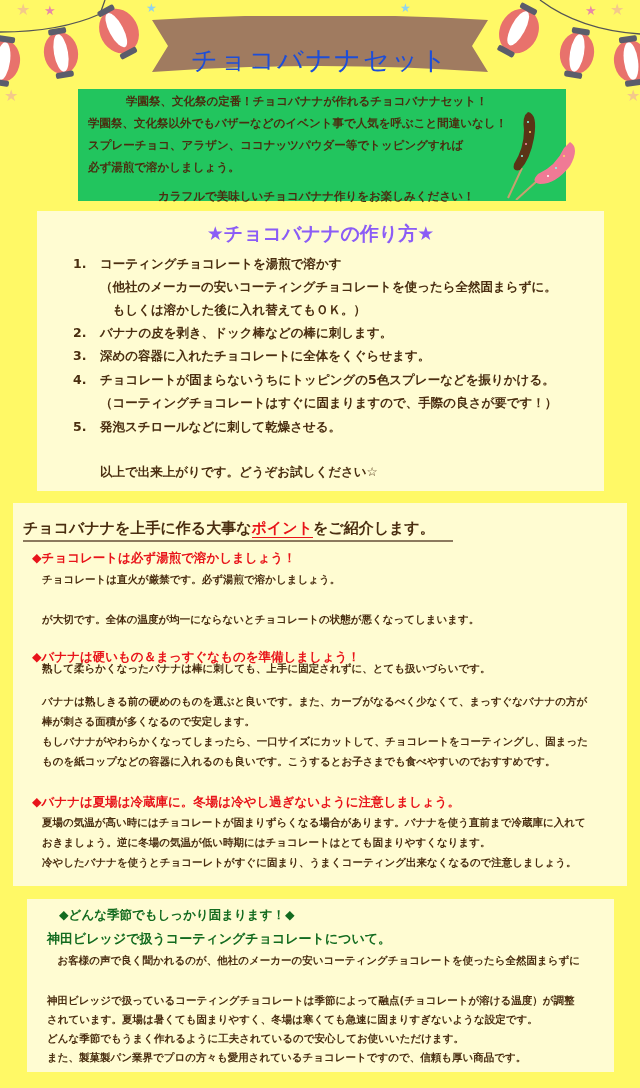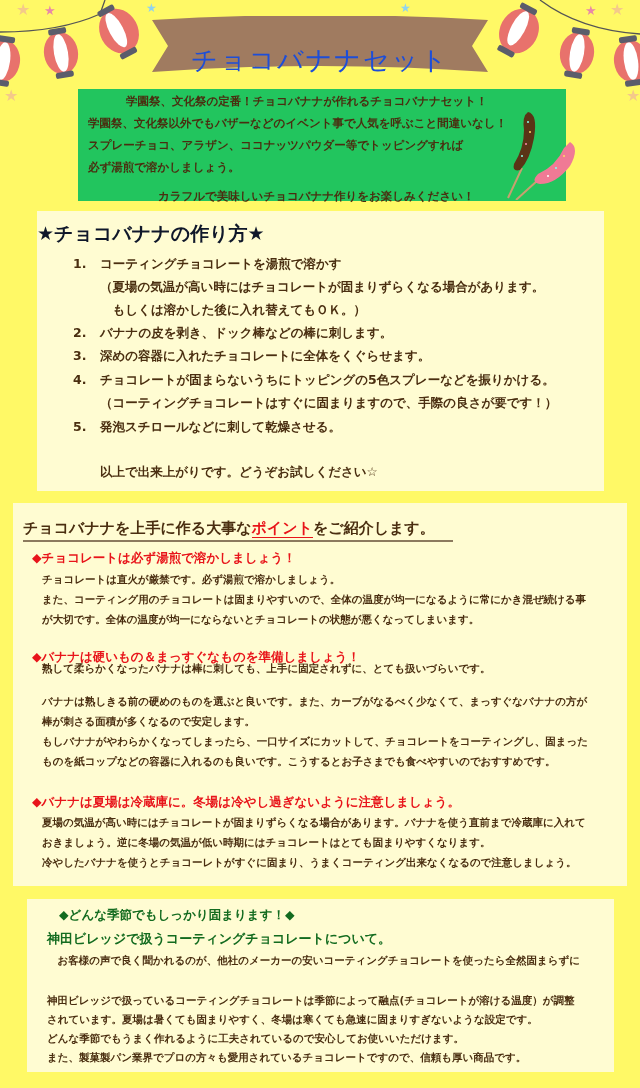--- a/index.html
+++ b/index.html
@@ -51,22 +51,22 @@
     position: absolute; white-space: nowrap; color: #4a2e10;
   }
   #banana-art { left: 500px; top: 108px; width: 80px; height: 92px; }
 
   
   #recipe {
     left: 37px; top: 211px; width: 567px; height: 280px;
     background: #fffcd2;
   }
   #recipe-title {
-    position: absolute; left: 0; top: 10px; width: 567px; 
-    color: #0f172a; font-size: 19px; font-weight: bold; margin: 0;
+    position: absolute; left: 0; top: 10px; width: 567px; text-align: center;
+    color: #8b5cf6; font-size: 19px; font-weight: bold; margin: 0;
   }
   .step {
     position: absolute; font-size: 12.5px; font-weight: bold; white-space: nowrap; color: #4a2e10;
   }
   .step-num { position: absolute; left: 36px; width: 24px; }
   .step-text { position: absolute; left: 63px; }
 
   
   #points {
     left: 13px; top: 503px; width: 614px; height: 383px;
@@ -176,21 +176,21 @@
 </svg>
 
 <div id="recipe" class="abs">
   <h2 id="recipe-title">★チョコバナナの作り方★</h2>
 
   <div class="step" style="top:45px;left:0">
     <span class="step-num">1.</span>
     <span class="step-text">コーティングチョコレートを湯煎で溶かす</span>
   </div>
   <div class="step" style="top:68px;left:0">
-    <span class="step-text">（夏場の気温が高い時にはチョコレートが固まりずらくなる場合があります。</span>
+    <span class="step-text">（他社のメーカーの安いコーティングチョコレートを使ったら全然固まらずに。</span>
   </div>
   <div class="step" style="top:91px;left:0">
     <span class="step-text">　もしくは溶かした後に入れ替えてもＯＫ。）</span>
   </div>
   <div class="step" style="top:114px;left:0">
     <span class="step-num">2.</span>
     <span class="step-text">バナナの皮を剥き、ドック棒などの棒に刺します。</span>
   </div>
   <div class="step" style="top:137px;left:0">
     <span class="step-num">3.</span>
@@ -212,21 +212,20 @@
   </div>
 </div>
 
 <div id="points" class="abs">
   <div id="points-heading">
     <span>チョコバナナを上手に作る大事な</span><span class="hl">ポイント</span><span>をご紹介します。</span>
   </div>
 
   <div class="pt-title" style="top:47px">◆チョコレートは必ず湯煎で溶かしましょう！</div>
   <div class="pt-line" style="top:70px">チョコレートは直火が厳禁です。必ず湯煎で溶かしましょう。</div>
-  <div class="pt-line" style="top:90px">また、コーティング用のチョコレートは固まりやすいので、全体の温度が均一になるように常にかき混ぜ続ける事</div>
   <div class="pt-line" style="top:110px">が大切です。全体の温度が均一にならないとチョコレートの状態が悪くなってしまいます。</div>
 
   <div class="pt-title" style="top:146px">◆バナナは硬いもの＆まっすぐなものを準備しましょう！</div>
   <div class="pt-line" style="top:159px">熟して柔らかくなったバナナは棒に刺しても、上手に固定されずに、とても扱いづらいです。</div>
   <div class="pt-line" style="top:192px">バナナは熟しきる前の硬めのものを選ぶと良いです。また、カーブがなるべく少なくて、まっすぐなバナナの方が</div>
   <div class="pt-line" style="top:212px">棒が刺さる面積が多くなるので安定します。</div>
   <div class="pt-line" style="top:232px">もしバナナがやわらかくなってしまったら、一口サイズにカットして、チョコレートをコーティングし、固まった</div>
   <div class="pt-line" style="top:252px">ものを紙コップなどの容器に入れるのも良いです。こうするとお子さまでも食べやすいのでおすすめです。</div>
 
   <div class="pt-title" style="top:291px">◆バナナは夏場は冷蔵庫に。冬場は冷やし過ぎないように注意しましょう。</div>

